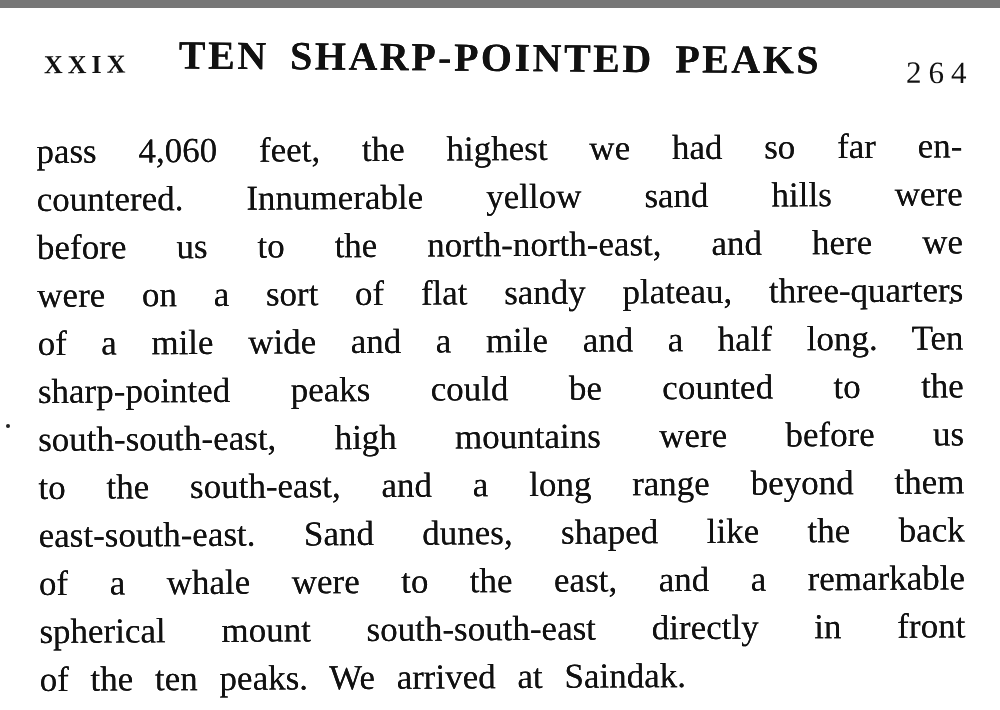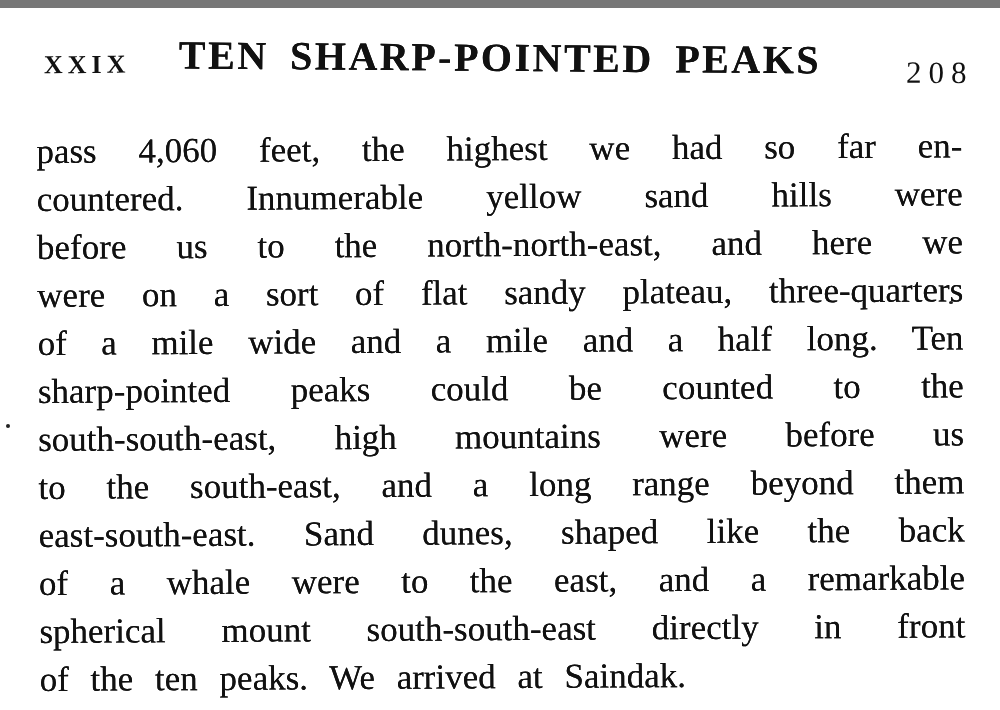--- a/index.html
+++ b/index.html
@@ -92,21 +92,21 @@
   .speck.s2 { left: 949px; top: 293px; width: 4px; height: 3px; }
 </style>
 </head>
 <body>
 
 <div class="page">
 
   <div class="running-head">
     <span class="chapter-numeral">XXIX</span>
     <span class="head-title">TEN SHARP-POINTED PEAKS</span>
-    <span class="page-number">208</span>
+    <span class="page-number">264</span>
   </div>
 
   <div class="body-text">
     <div class="line">pass 4,060 feet, the highest we had so far en-</div>
     <div class="line">countered.  Innumerable yellow sand hills were</div>
     <div class="line">before us to the north-north-east, and here we</div>
     <div class="line">were on a sort of flat sandy plateau, three-quarters</div>
     <div class="line">of a mile wide and a mile and a half long.  Ten</div>
     <div class="line">sharp-pointed peaks could be counted to the</div>
     <div class="line">south-south-east, high mountains were before us</div>

